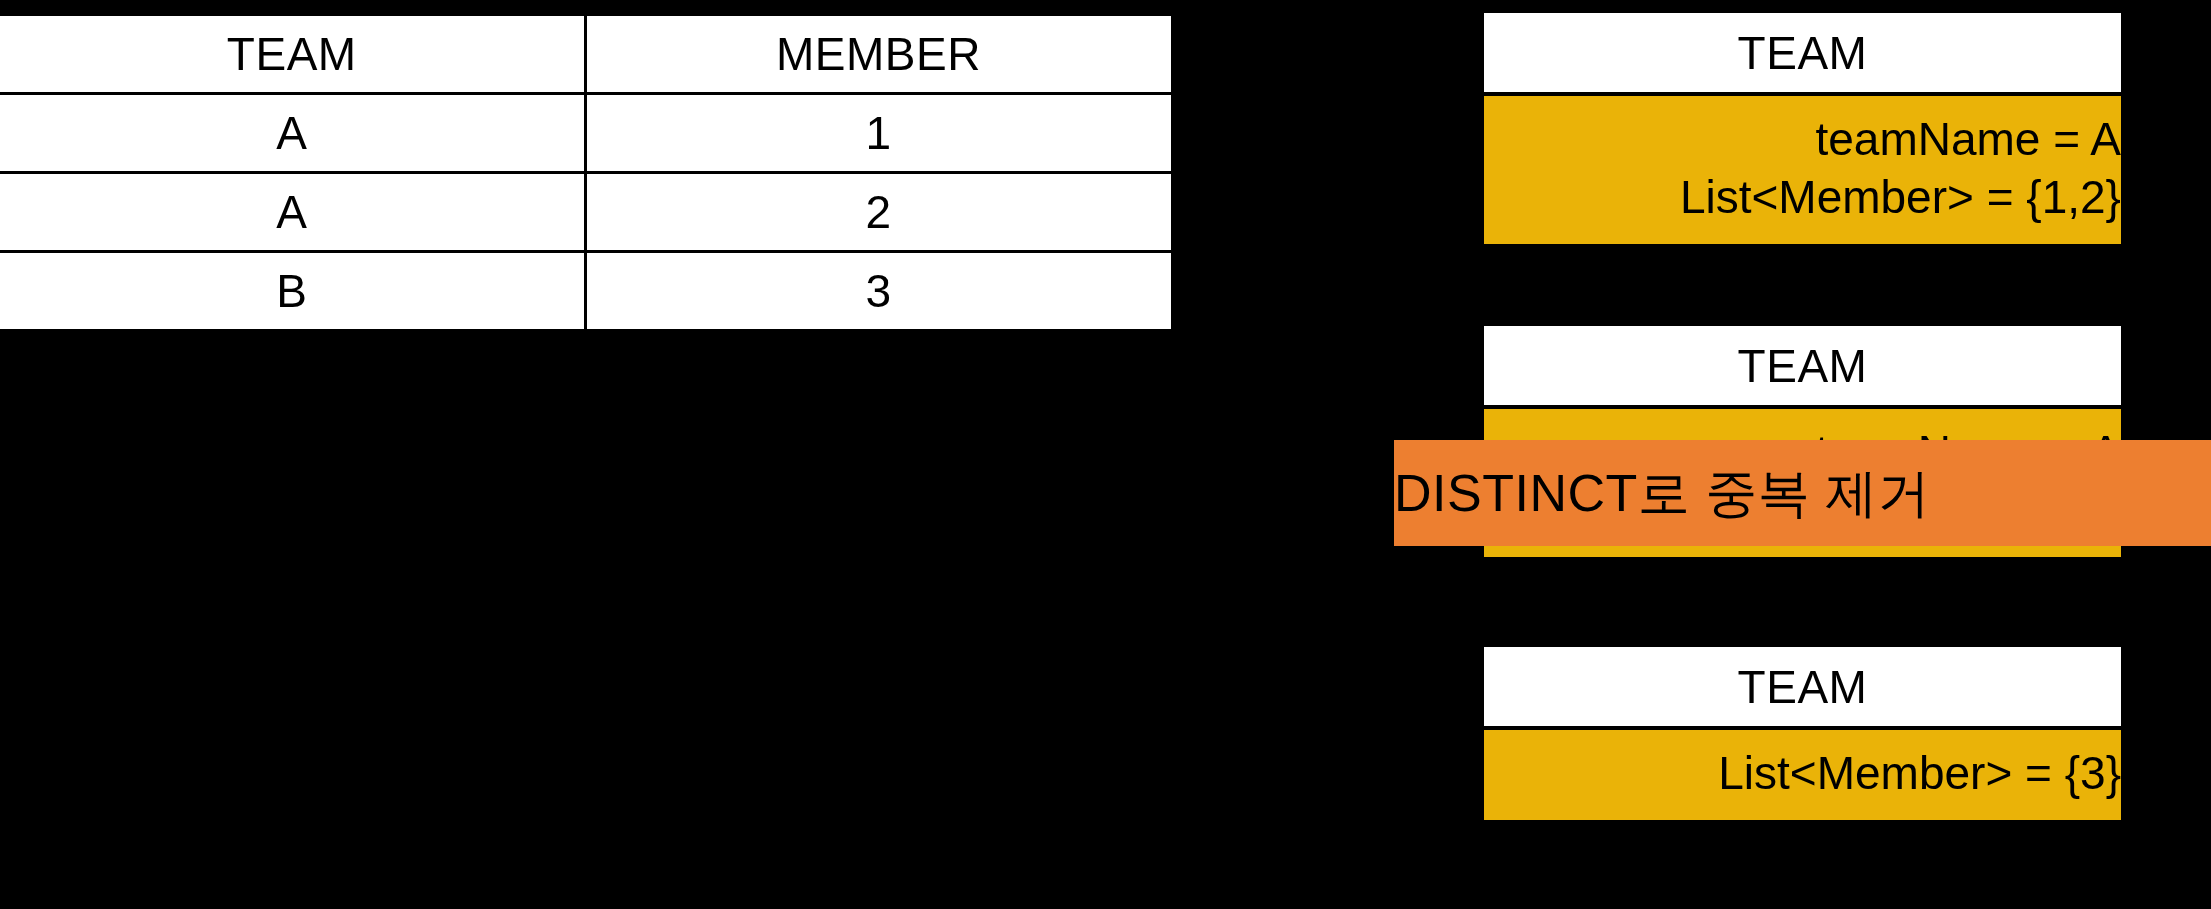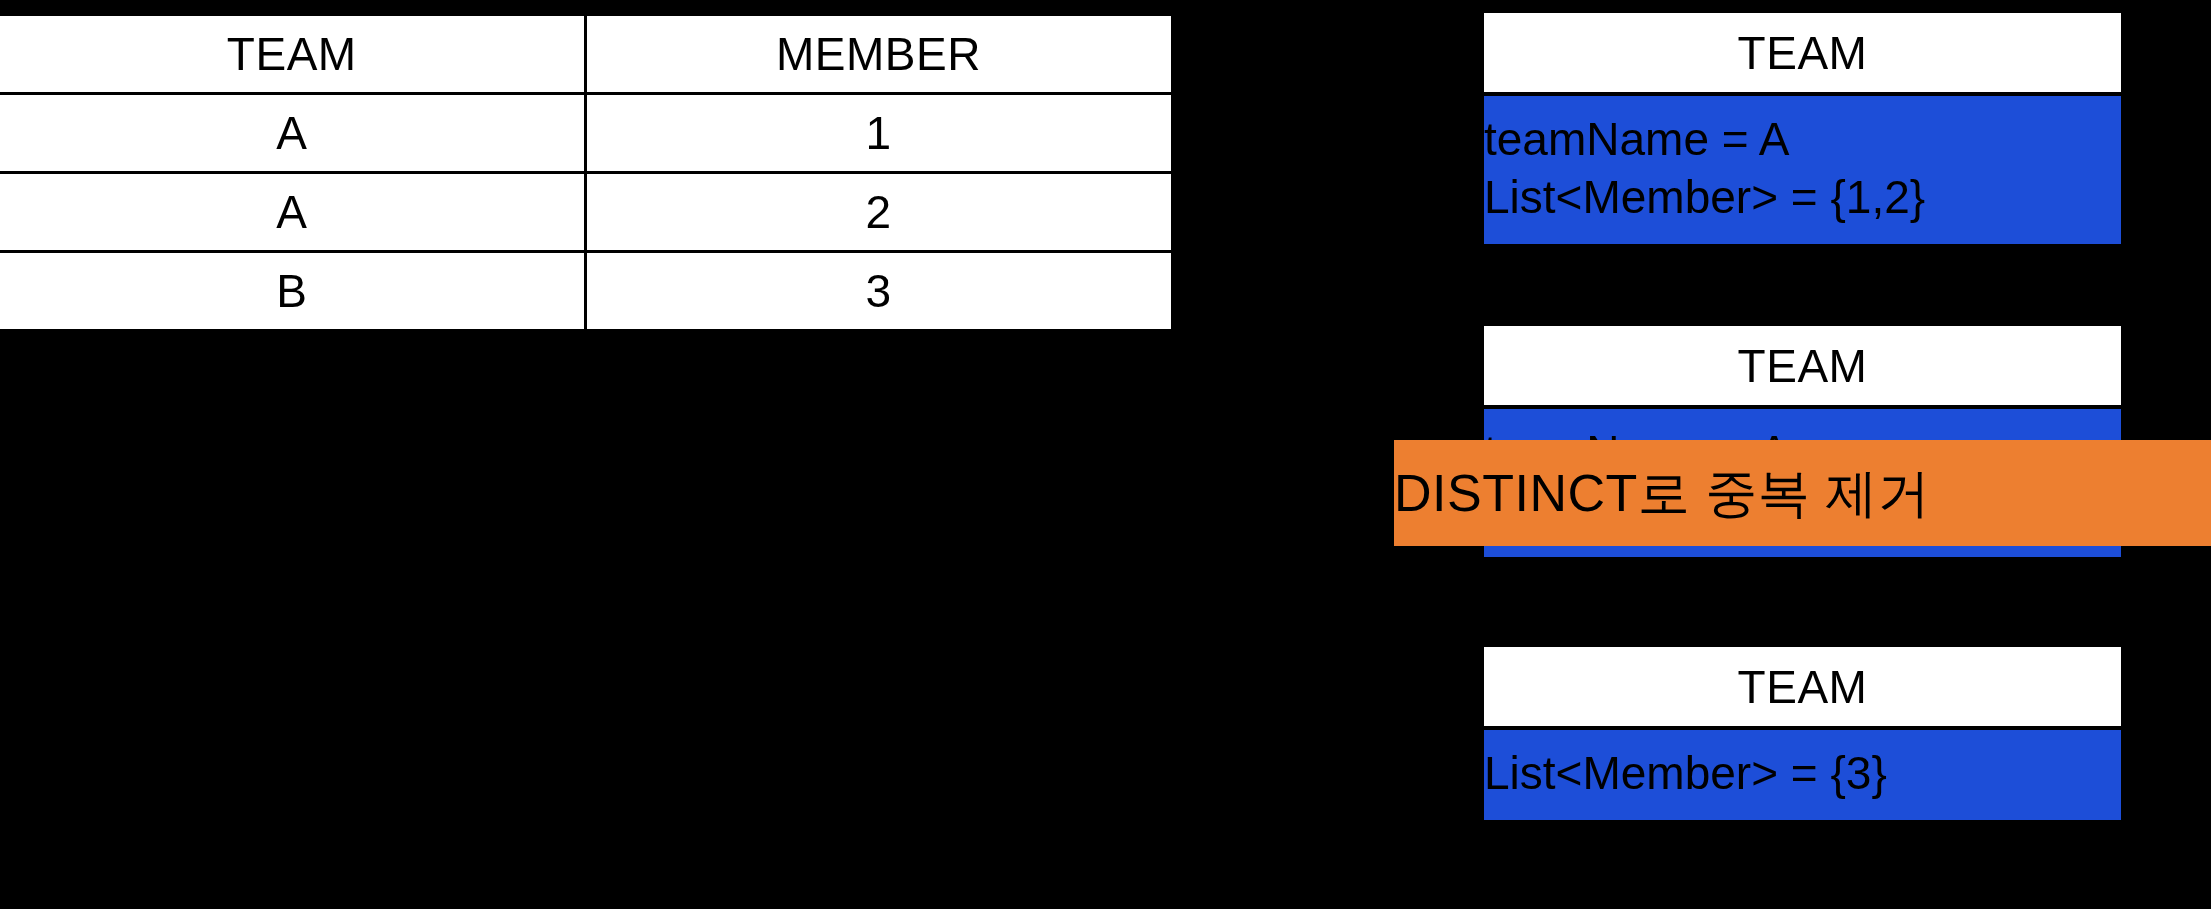--- a/index.html
+++ b/index.html
@@ -59,25 +59,25 @@
     line-height: 1;
     height: 79px;
     display: flex;
     align-items: center;
     justify-content: center;
     border-bottom: 4px solid #000000;
     letter-spacing: 0.5px;
     background: #ffffff;
   }
   .card-body {
-    text-align: left;
+    text-align: right;
     font-size: 46px;
     line-height: 58px;
     padding: 14px 0 18px 0;
-    background: #1d4ed8;
+    background: #eab308;
   }
   .card-body .line { white-space: nowrap; }
 
   #card-a    { top: 13px; }
   #card-a-dup{ top: 326px; }
   #card-b    { top: 647px; }
 
   
   .annotation-banner {
     position: absolute;

